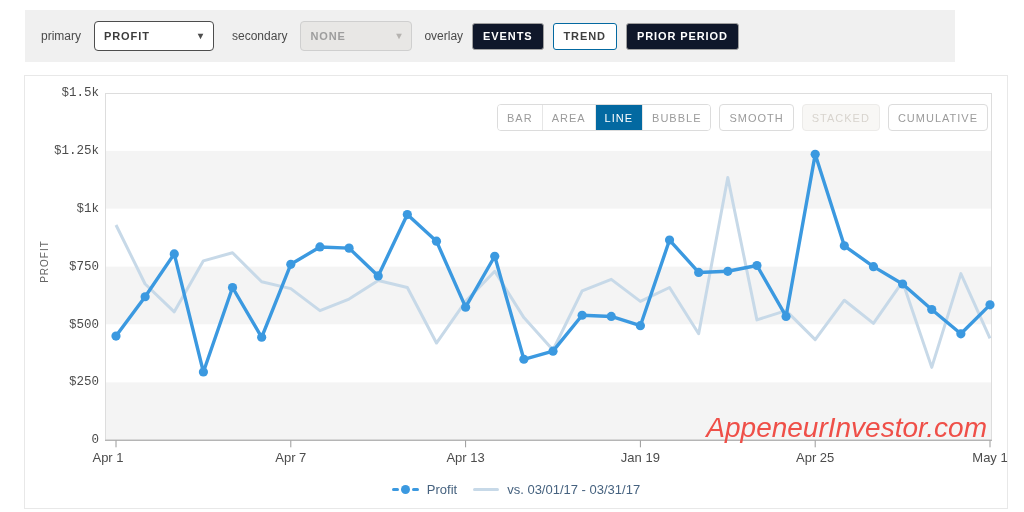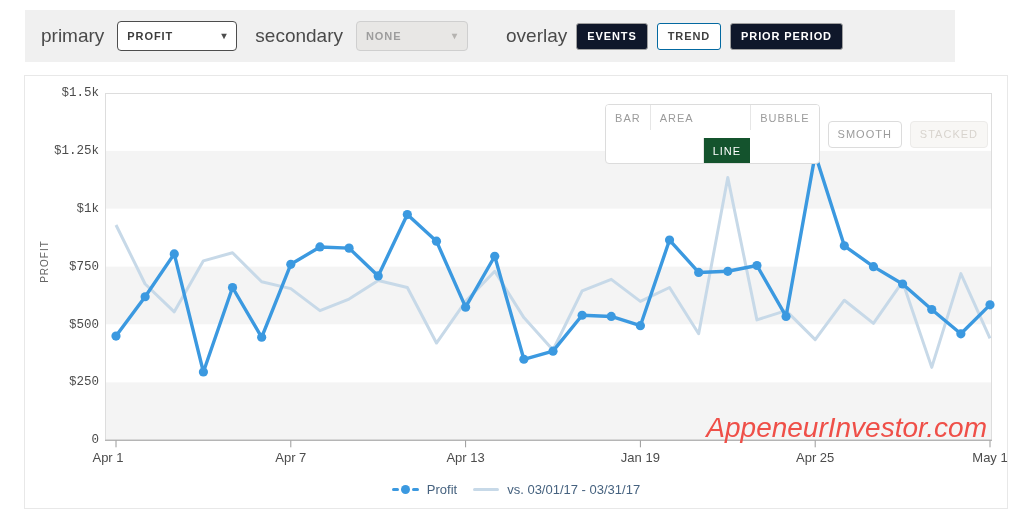--- a/index.html
+++ b/index.html
@@ -1,49 +1,49 @@
 <!DOCTYPE html>
 <html><head>
 <meta charset="utf-8">
 <style>
   html,body{margin:0;padding:0;width:1024px;height:512px;background:#fff;overflow:hidden;
             font-family:"Liberation Sans", sans-serif;}
   
   .toolbar{position:absolute;left:25px;top:10px;width:930px;height:52px;background:#f0f0f0;
            display:flex;align-items:center;}
-  .tb-label{font-size:19px;color:#4a4a4a;}
+  .tb-label{font-size:12px;color:#4a4a4a;}
   .tb-label.first{margin-left:16px;}
   .select{height:28px;border-radius:4px;display:flex;align-items:center;justify-content:space-between;
           padding:0 9px;font-size:11px;font-weight:bold;letter-spacing:.9px;cursor:pointer;}
   .select.primary{margin-left:13px;width:100px;background:#fff;border:1px solid #4d4d4d;color:#3c3c3c;}
   .select.secondary{margin-left:13px;width:92px;background:#e8e7e5;border:1px solid #cfcfcf;color:#9d9d9d;}
   .caret{font-size:10px;line-height:1;}
   .select.primary .caret{color:#4d4d4d;}
   .select.secondary .caret{color:#b5b3b0;}
   .tb-label.sec{margin-left:18px;}
-  .tb-label.ovl{margin-left:38px;}
+  .tb-label.ovl{margin-left:12px;}
   .ov-btn{margin-left:9px;height:25px;padding:0 10px;border-radius:3px;display:flex;align-items:center;
           font-size:11px;font-weight:bold;letter-spacing:.9px;cursor:pointer;}
   .ov-btn.gray{background:#0f172a;border:1px solid #a0a0a0;color:#fff;}
   .ov-btn.white{background:#fff;border:1px solid #0369a1;color:#3f3f3f;}
   
   .card{position:absolute;left:24px;top:75px;width:984px;height:434px;background:#fff;
         border:1px solid #e8e8e8;box-sizing:border-box;}
   .plot{position:absolute;left:80px;top:17px;width:887px;height:356px;overflow:visible;}
   .ylabel-rot{position:absolute;left:-7px;top:180px;width:52px;text-align:center;font-size:10px;
               letter-spacing:1px;color:#666;transform:rotate(-90deg);}
   .y-label{position:absolute;left:4px;width:70px;text-align:right;font-size:12.5px;color:#4c4c4c;line-height:16px;font-family:Liberation Mono, monospace;}
   .x-label{position:absolute;top:374px;transform:translateX(-50%);font-size:13px;color:#4c4c4c;white-space:nowrap;}
   
   .ct-bar{position:absolute;top:28px;right:19px;display:flex;align-items:center;}
   .ct-group{display:flex;border:1px solid #dcdcdc;border-radius:4px;overflow:hidden;background:#fff;}
   .ct-btn{height:25px;padding:0 9px;display:flex;align-items:center;font-size:11px;letter-spacing:1px;
           color:#9b9b9b;background:#fff;cursor:pointer;white-space:nowrap;}
   .ct-group .ct-btn + .ct-btn{border-left:1px solid #e6e6e6;}
-  .ct-btn.selected{background:#14532d;color:#fff;margin-top:33px;}
+  .ct-btn.selected{background:#0369a1;color:#fff;}
   .ct-btn.single{border:1px solid #dcdcdc;border-radius:4px;margin-left:8px;}
   .ct-btn.disabled{background:#f8f7f5;color:#d8d4ce;border-color:#ecebe9;cursor:default;}
   .watermark{position:absolute;right:20px;top:336px;font-size:28px;font-style:italic;color:#ef4f48;}
   
   .legend{position:absolute;left:0;right:0;top:406px;display:flex;justify-content:center;
           align-items:center;font-size:13px;color:#46627f;}
   .legend-item{display:flex;align-items:center;cursor:pointer;}
   .legend-item + .legend-item{margin-left:16px;justify-content:center;}
   .lm-profit{display:flex;align-items:center;margin-right:8px;}
   .lm-profit .dash{width:7px;height:3px;border-radius:1.5px;}
@@ -124,20 +124,21 @@
 
   <div class="ct-bar">
     <div class="ct-group">
       <div class="ct-btn">BAR</div>
       <div class="ct-btn">AREA</div>
       <div class="ct-btn selected">LINE</div>
       <div class="ct-btn">BUBBLE</div>
     </div>
     <div class="ct-btn single">SMOOTH</div>
     <div class="ct-btn single disabled">STACKED</div>
+    <div class="ct-btn single">CUMULATIVE</div>
   </div>
 
   <div class="watermark">AppeneurInvestor.com</div>
 
   <div class="legend">
     <div class="legend-item">
       <span class="lm-profit">
         <span class="dash" style="background: rgb(59, 153, 224);"></span>
           <span class="dot" style="background: rgb(59, 153, 224);"></span>
           <span class="dash" style="background: rgb(59, 153, 224);"></span>

